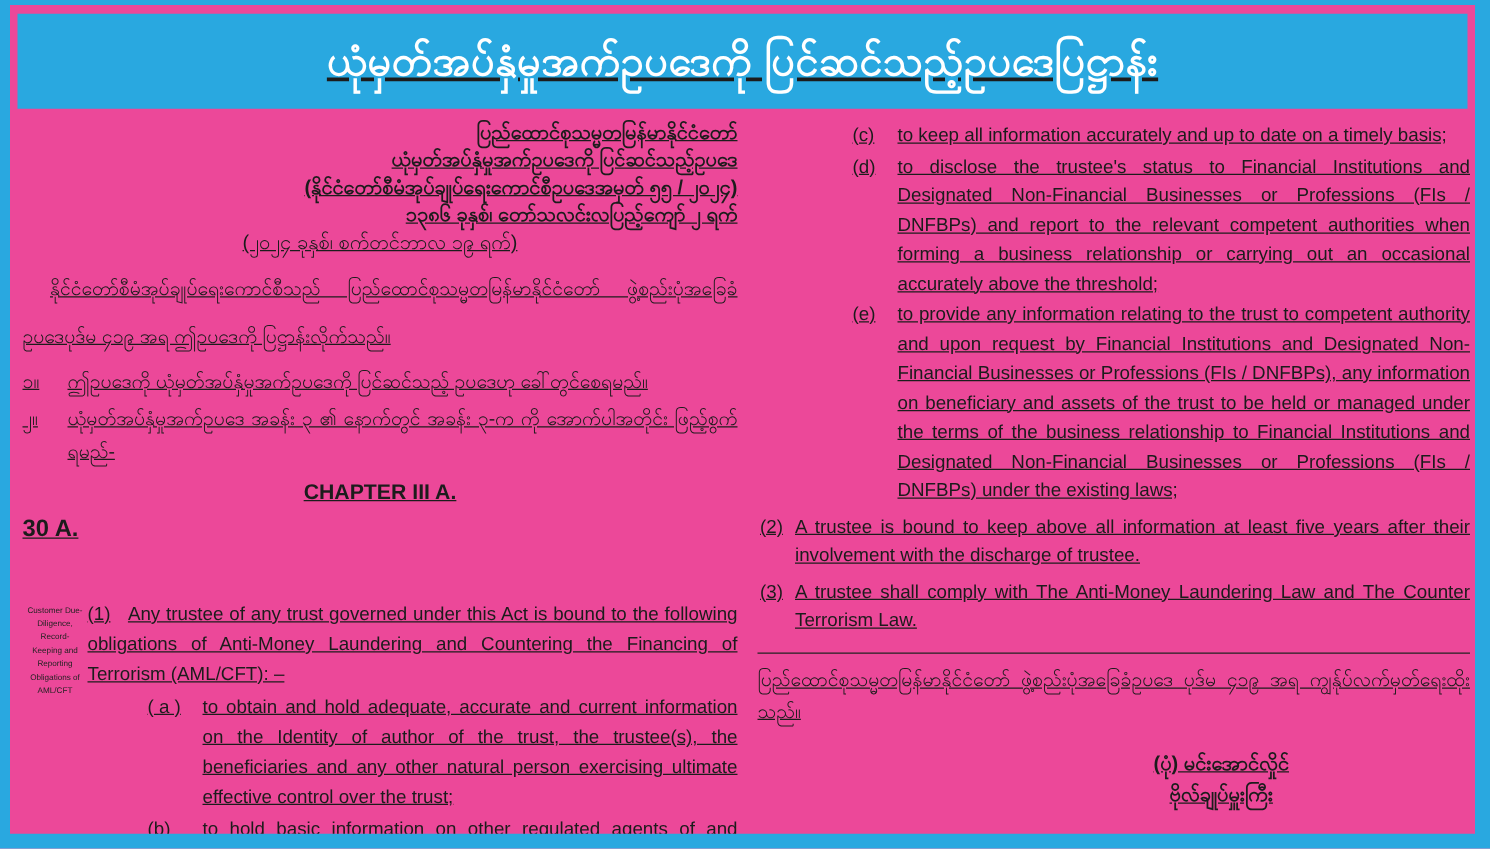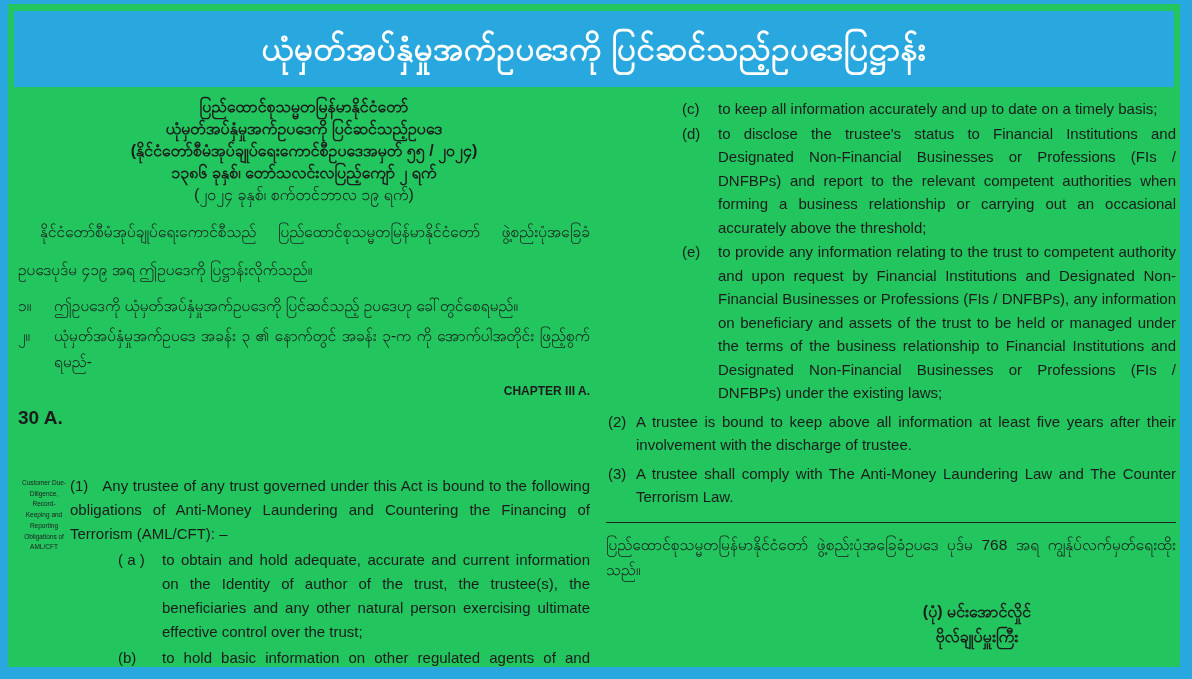--- a/index.html
+++ b/index.html
@@ -1,28 +1,29 @@
 <!DOCTYPE html>
 <html><head>
 <meta charset="utf-8">
 <style>
   :root { --accent: #29A8E0; --ink: #1c1c1c; }
   * { box-sizing: border-box; }
   html, body { margin: 0; padding: 0; background: #fff; }
   .page {
     position: relative;
     width: 1192px; height: 679px;
-    background: #22c55e;
+    background: #ec4899;
     border-top: 4px solid var(--accent);
     border-left: 8px solid var(--accent);
     border-right: 12px solid var(--accent);
     border-bottom: 12px solid var(--accent);
     overflow: hidden;
     font-family: "Liberation Sans", "DejaVu Sans", sans-serif;
     color: var(--ink);
+    text-decoration: underline;
   }
   .banner {
     margin: 7px 6px 0 6px;
     height: 76px;
     background: var(--accent);
     color: #fff;
     font-size: 33px;
     font-weight: bold;
     text-align: center;
     line-height: 76px;
@@ -33,30 +34,30 @@
   .content {
     display: flex;
     padding: 9px 2px 0 10px;
     gap: 16px;
   }
   .col-left  { width: 572px; }
   .col-right { flex: 1; padding-right: 2px; }
 
   
   .headings { text-align: center; font-size: 16px; line-height: 22px; }
-  .headings .h-line:nth-of-type(-n+4) { font-weight: bold; }
+  .headings .h-line:nth-of-type(-n+4) { font-weight: bold; text-align: right; }
   .intro {
     margin: 7px 0 0 0;
     font-size: 15.5px; line-height: 38px;
     text-align: justify; text-indent: 22px;
   }
   .bm-item { display: flex; font-size: 15.5px; line-height: 26px; margin-top: 4px; text-align: justify; }
   .bm-item .bm-num { width: 36px; flex: none; }
   .bm-item .bm-text { flex: 1; }
-  .chapter-heading { text-align: right; font-size: 12px; margin-top: 9px; font-weight: 600; }
+  .chapter-heading { text-align: center; font-size: 17px; margin-top: 9px; font-weight: 600; }
   .chapter-subheading { text-align: center; font-size: 15px; margin-top: 9px; font-weight: 600; }
   .section-number { font-size: 19px; margin-top: 9px; font-weight: 600; }
   .clause1-wrap { position: relative; margin-top: 8px; padding-left: 52px; }
   .margin-note {
     position: absolute; left: 2px; top: 4px; width: 48px;
     font-size: 6.5px; line-height: 1.65; text-align: center; color: #222;
   }
   .clause1 { font-size: 15px; line-height: 24px; text-align: justify; margin-top: 45px; }
   .clause1 .cnum { margin-right: 14px; }
   .sub-item { display: flex; font-size: 15px; line-height: 24px; margin-top: 2px; }
@@ -191,21 +192,21 @@
           </div>
 
           <div class="clause-row">
             <span class="c-num">(3)</span>
             <span class="c-text">A trustee shall comply with The Anti-Money Laundering Law and The Counter Terrorism Law.</span>
           </div>
         </div>
 
       <hr class="divider">
 
-      <p class="closing">ပြည်ထောင်စုသမ္မတမြန်မာနိုင်ငံတော် ဖွဲ့စည်းပုံအခြေခံဥပဒေ ပုဒ်မ 768 အရ ကျွန်ုပ်လက်မှတ်ရေးထိုး သည်။</p>
+      <p class="closing">ပြည်ထောင်စုသမ္မတမြန်မာနိုင်ငံတော် ဖွဲ့စည်းပုံအခြေခံဥပဒေ ပုဒ်မ ၄၁၉ အရ ကျွန်ုပ်လက်မှတ်ရေးထိုး သည်။</p>
 
       <div class="signature">
         <div>(ပုံ) မင်းအောင်လှိုင်</div>
         <div>ဗိုလ်ချုပ်မှူးကြီး</div>
         <div class="sig-title">ဥက္ကဋ္ဌ</div>
 
       </div>
 
     </div>
 

